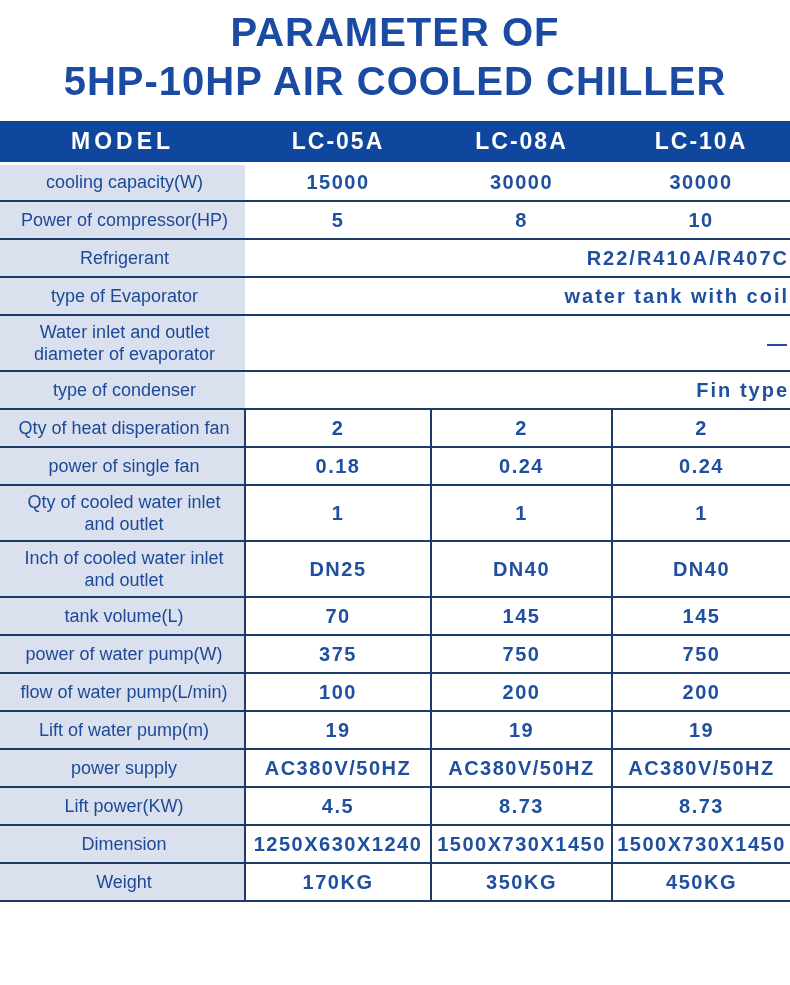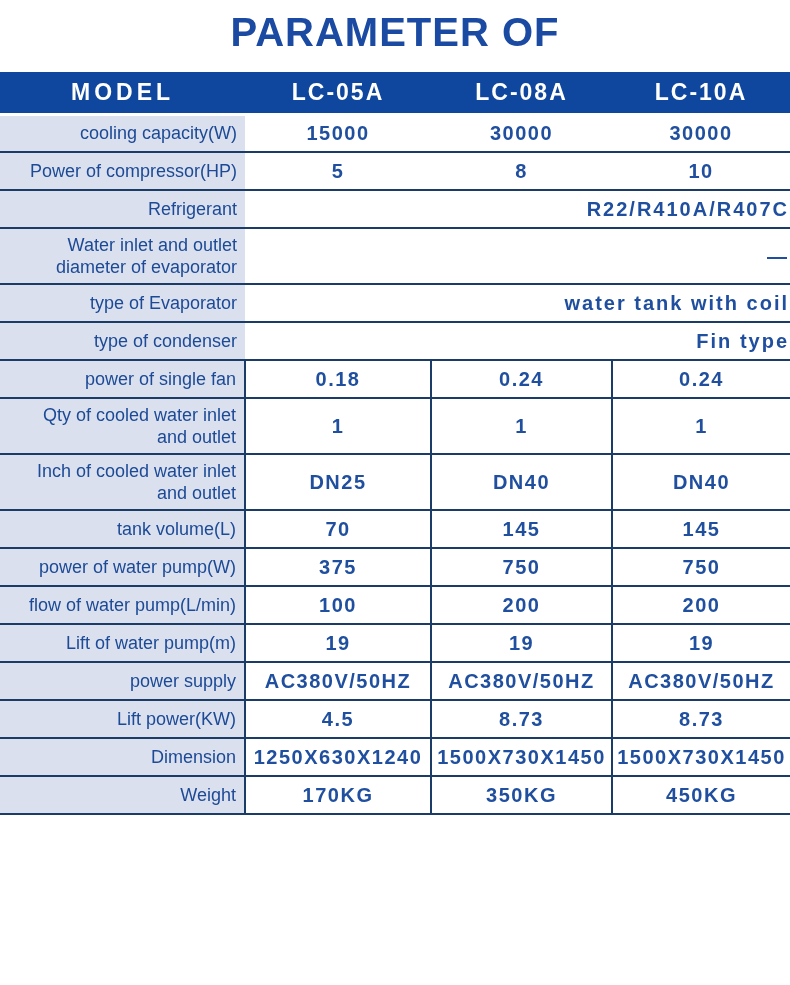--- a/index.html
+++ b/index.html
@@ -54,38 +54,39 @@
     vertical-align:middle;
   }
   tbody tr + tr td{border-top:2px solid var(--line);}
   tbody tr:last-child td{border-bottom:2px solid var(--line);}
   td.label{
     background:var(--bg-label);
     color:var(--blue-label);
     font-size:18px;
     line-height:22px;
     padding:5px 8px 5px 12px;
-    text-align:right;
+    text-align:center;
   }
   td.val, td.span{
     color:var(--blue-value);
     font-size:20px;
     text-align:center;
     letter-spacing:1.5px;
     font-weight:bold;
   }
   td.span{letter-spacing:2px;text-align:right;}
   tr.divided td.val{border-left:2px solid var(--line);}
   td.dash{font-weight:700;}
 </style>
 </head>
 <body>
 
 <div class="title-block">
   <div class="title-line">PARAMETER OF</div>
+  <div class="title-line">5HP-10HP AIR COOLED CHILLER</div>
 </div>
 
 <table class="spec">
   <colgroup>
     <col class="c-label">
       <col class="c-1">
       <col class="c-2">
       <col class="c-3">
   </colgroup>
   <thead>
@@ -107,30 +108,36 @@
         <td class="label">Power of compressor(HP)</td>
         <td class="val">5</td>
         <td class="val">8</td>
         <td class="val">10</td>
       </tr>
       <tr>
         <td class="label">Refrigerant</td>
         <td class="span" colspan="3">R22/R410A/R407C</td>
       </tr>
       <tr>
+        <td class="label">type of Evaporator</td>
+        <td class="span" colspan="3">water tank with coil</td>
+      </tr>
+      <tr>
         <td class="label">Water inlet and outlet diameter of evaporator</td>
         <td class="span dash" colspan="3">—</td>
       </tr>
       <tr>
-        <td class="label">type of Evaporator</td>
-        <td class="span" colspan="3">water tank with coil</td>
-      </tr>
-      <tr>
         <td class="label">type of condenser</td>
         <td class="span" colspan="3">Fin type</td>
+      </tr>
+      <tr class="divided">
+        <td class="label">Qty of heat disperation fan</td>
+        <td class="val">2</td>
+        <td class="val">2</td>
+        <td class="val">2</td>
       </tr>
       <tr class="divided">
         <td class="label">power of single fan</td>
         <td class="val">0.18</td>
         <td class="val">0.24</td>
         <td class="val">0.24</td>
       </tr>
       <tr class="divided">
         <td class="label">Qty of cooled water inlet and outlet</td>
         <td class="val">1</td>

